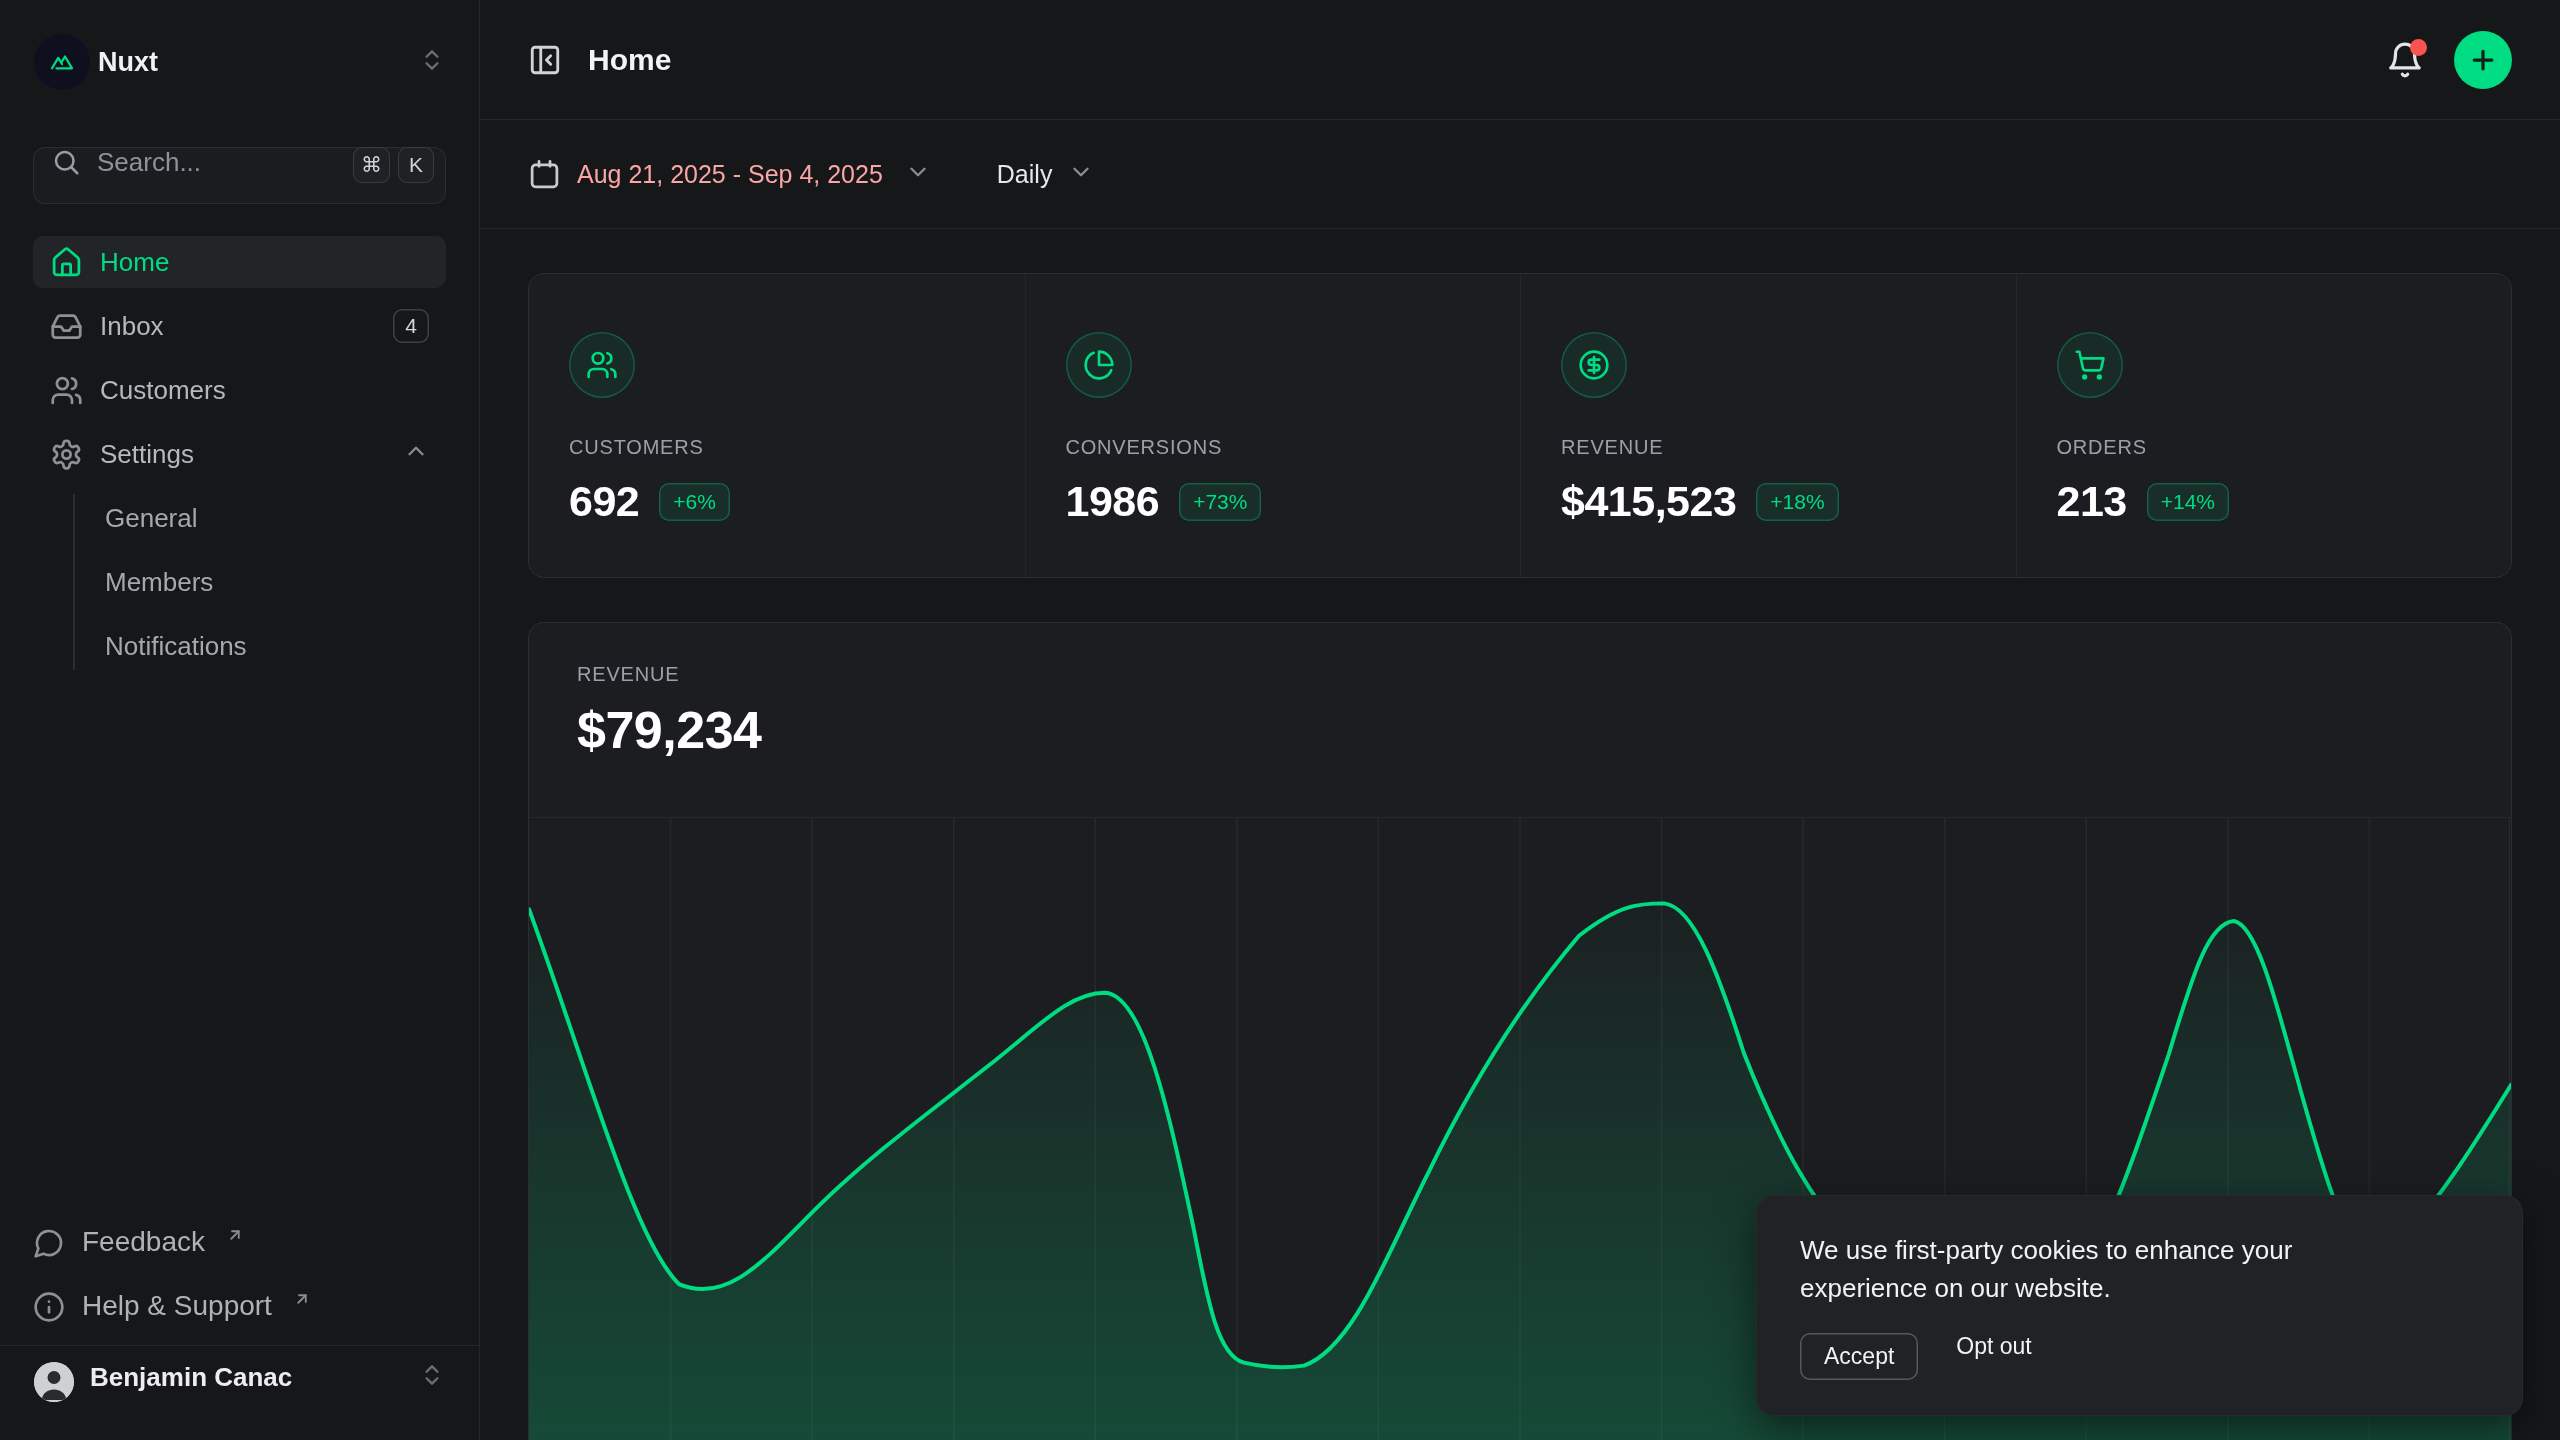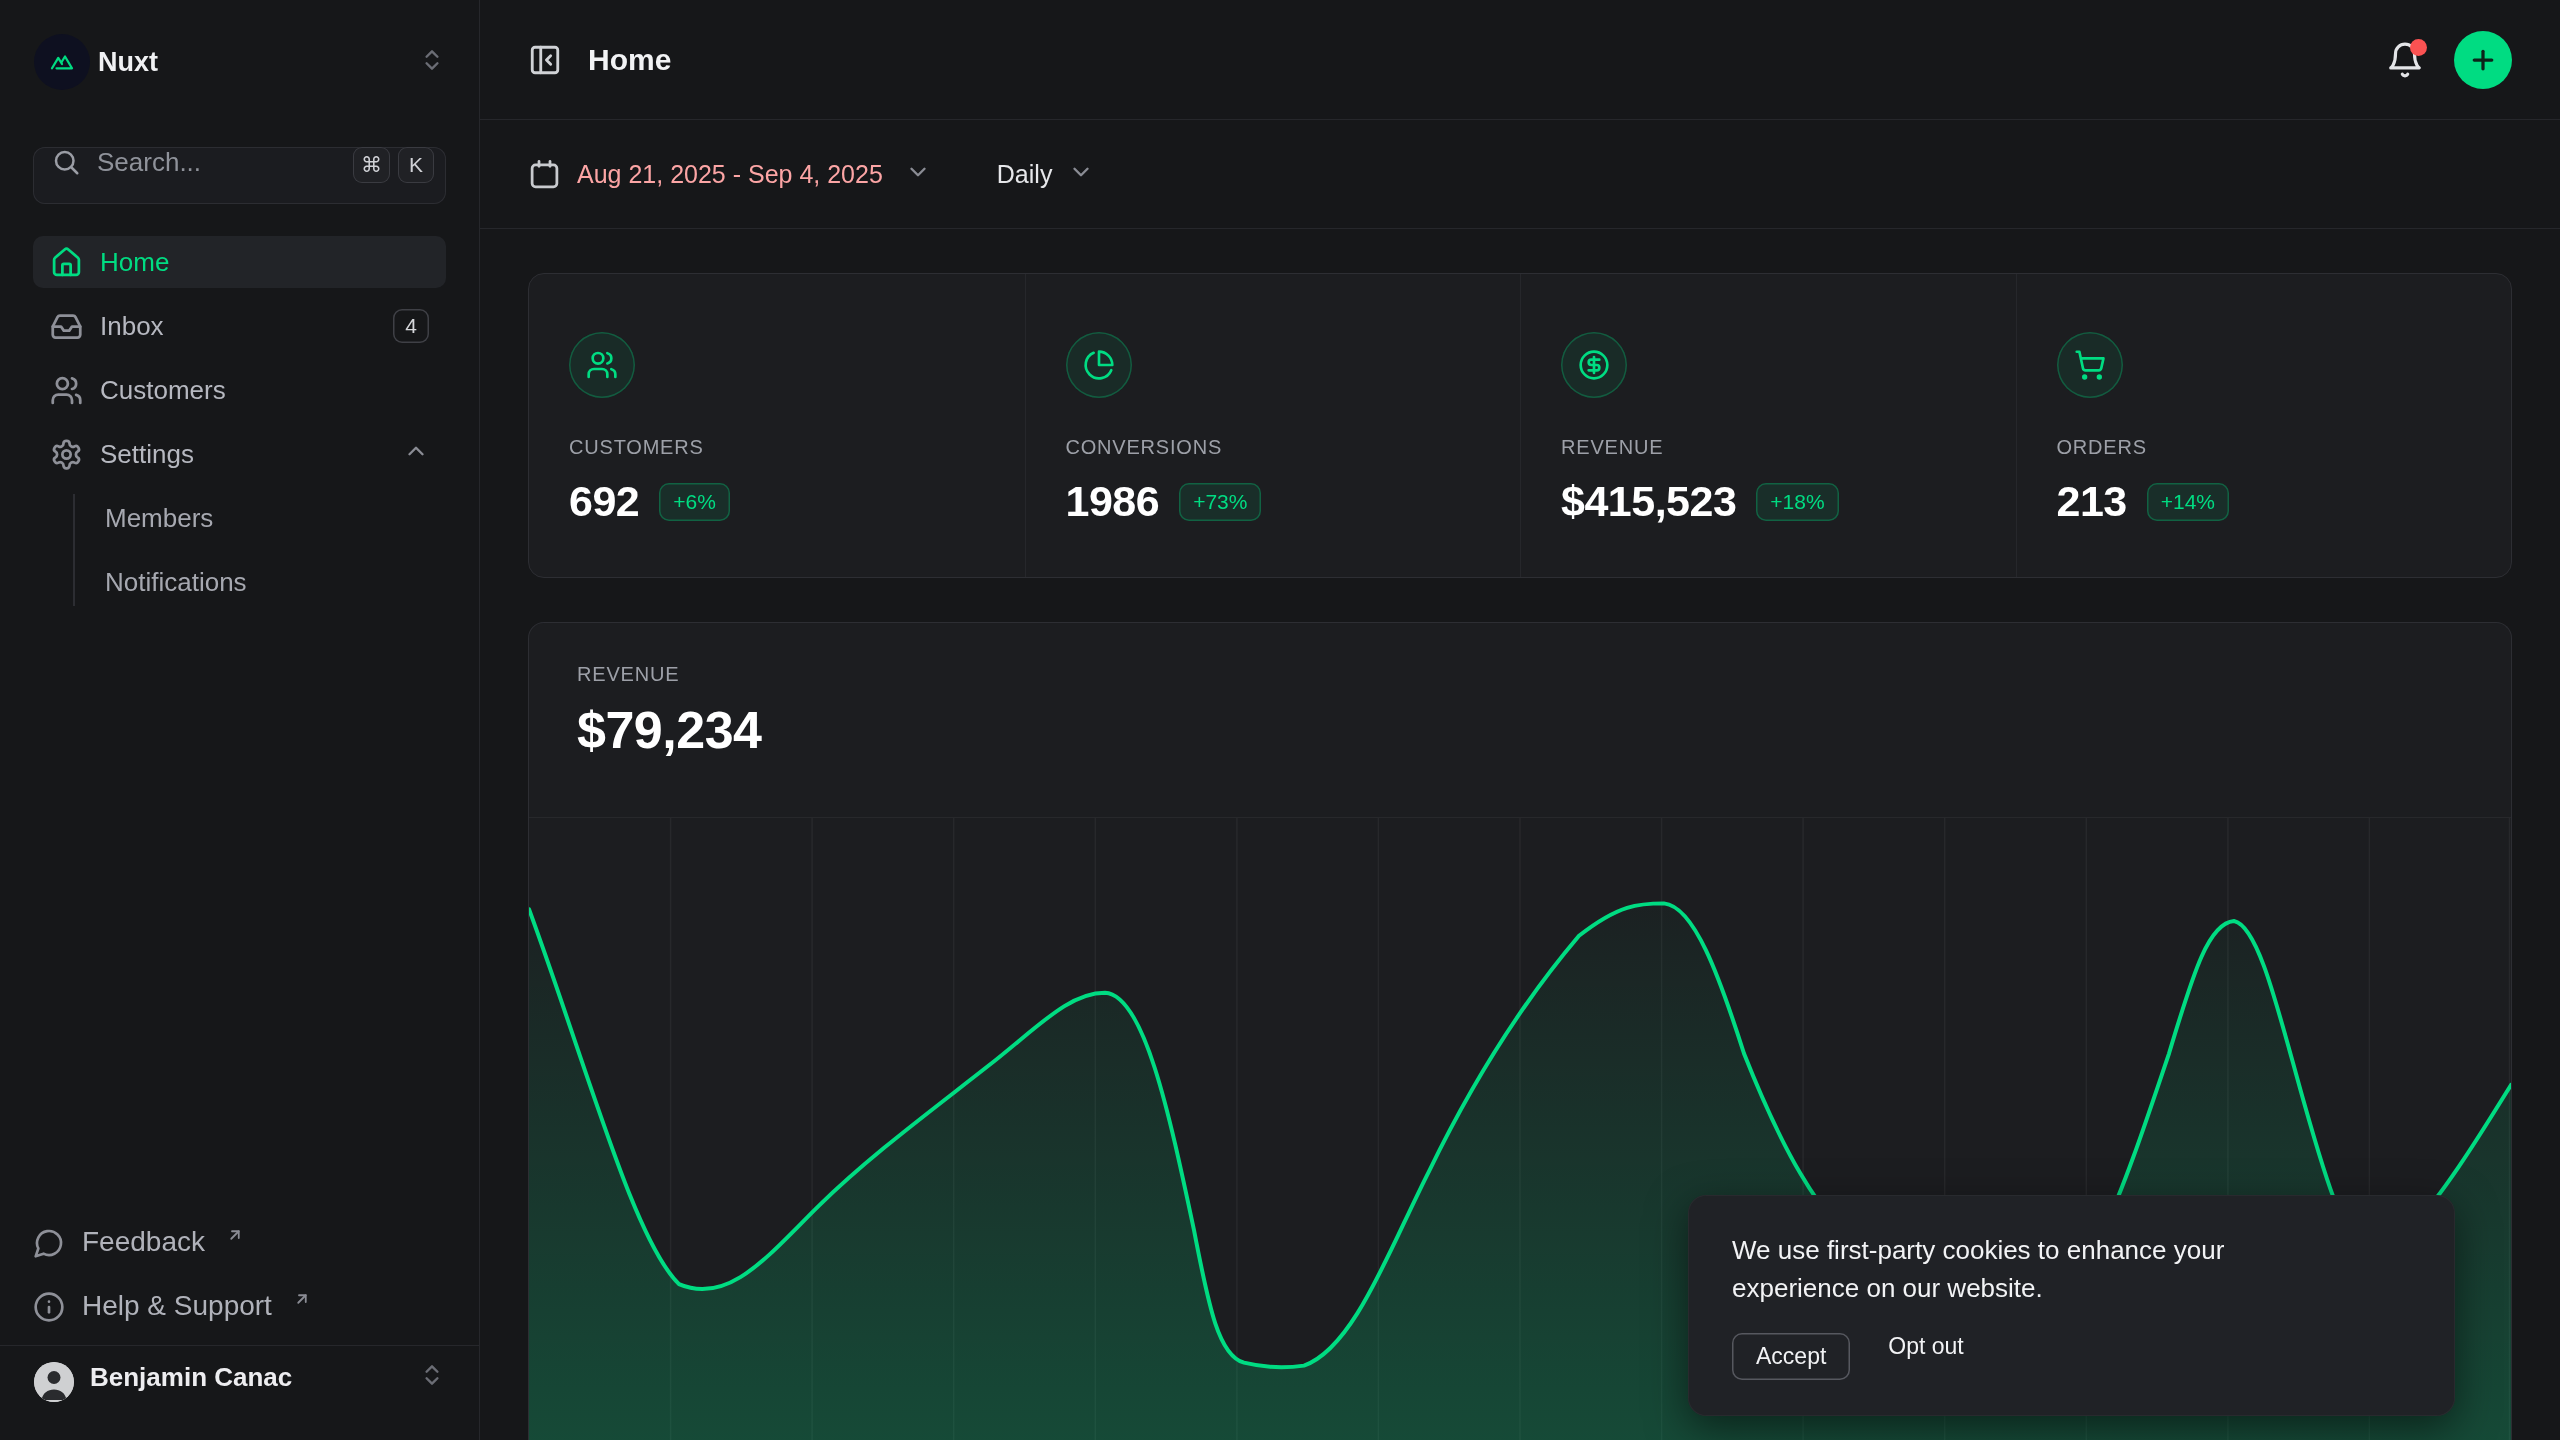--- a/index.html
+++ b/index.html
@@ -100,21 +100,21 @@
                   border-radius:16px 16px 0 0; border-bottom:none; display:flex;
                   flex-direction:column; overflow:hidden; }
   .revenue-head { padding:40px 48px 0; }
   .revenue-label { font-size:20px; font-weight:500; letter-spacing:.8px; color:#9da0a8; }
   .revenue-value { margin-top:14px; font-size:52px; font-weight:700; color:#ffffff;
                    letter-spacing:-.5px; }
   .plot { margin-top:57px; flex:1; position:relative; border-top:1px solid rgba(255,255,255,.05); }
   .plot svg { position:absolute; inset:0; width:100%; height:100%; }
 
   
-  .cookie { position:fixed; left:1688px; top:1195px; width:767px; background:#202226;
+  .cookie { position:fixed; left:1756px; top:1195px; width:767px; background:#202226;
             border-radius:18px; box-shadow:0 12px 40px rgba(0,0,0,.5), inset 0 0 0 1px rgba(255,255,255,.04);
             padding:36px 44px; z-index:50; }
   .cookie-msg { font-size:26px; line-height:38px; color:#f2f3f5; max-width:600px; }
   .cookie-actions { margin-top:26px; display:flex; align-items:flex-start; gap:38px; }
   .accept-btn { background:transparent; border:none; box-shadow:inset 0 0 0 1.5px #56585f;
                 border-radius:10px; padding:10px 24px; font-size:23px; font-weight:500;
                 color:#f2f3f5; font-family:inherit; cursor:pointer; }
   .optout-btn { background:transparent; border:none; font-size:23px; font-weight:500;
                 color:#f2f3f5; font-family:inherit; cursor:pointer; }
 </style>
@@ -199,20 +199,23 @@
         <span>Settings</span>
         <span class="nav-caret">
           <svg width="26" height="26" viewBox="0 0 24 24" fill="none" stroke="currentColor" stroke-width="2.2" stroke-linecap="round" stroke-linejoin="round">
             <path d="m18 15-6-6-6 6"></path>
           </svg>
         </span>
       </div>
     </nav>
 
     <div class="subnav">
+      <div class="subnav-item">
+        <span>General</span>
+      </div>
       <div class="subnav-item">
         <span>Members</span>
       </div>
       <div class="subnav-item">
         <span>Notifications</span>
       </div>
     </div>
 
     <div class="side-spacer"></div>
 

